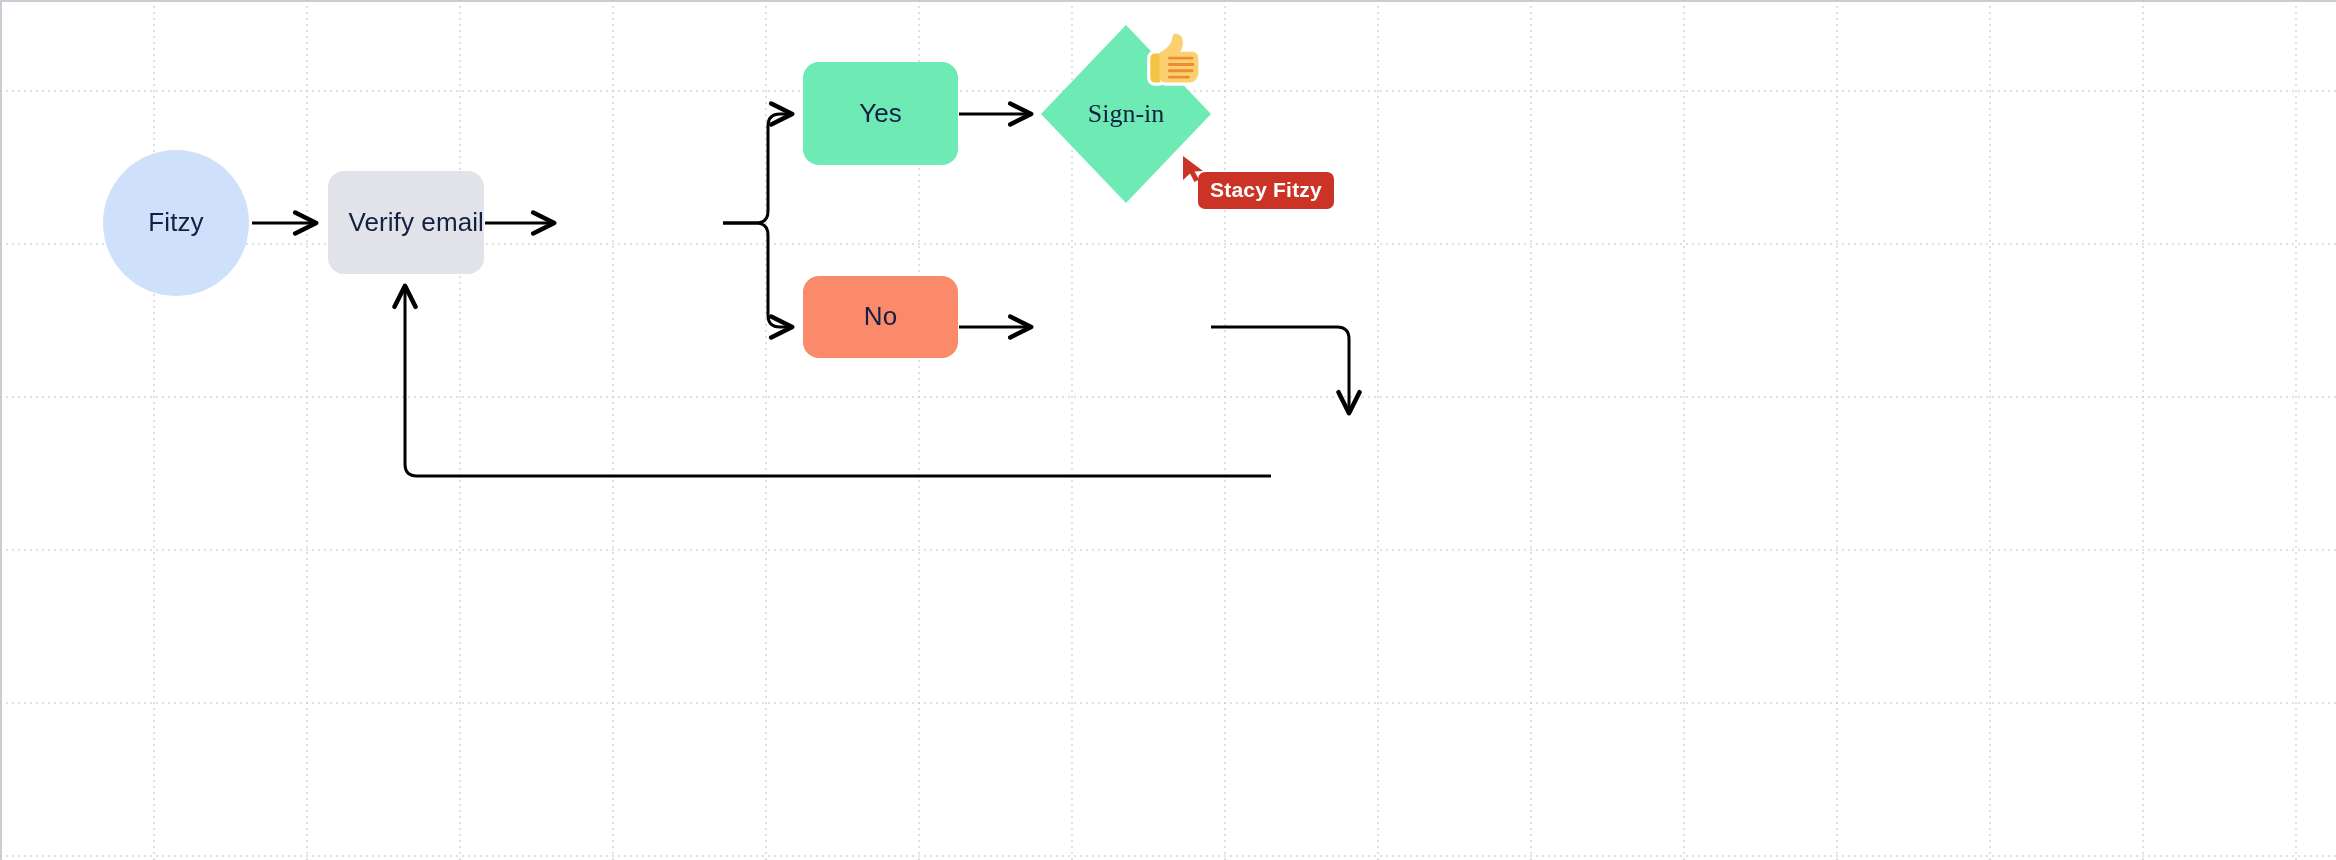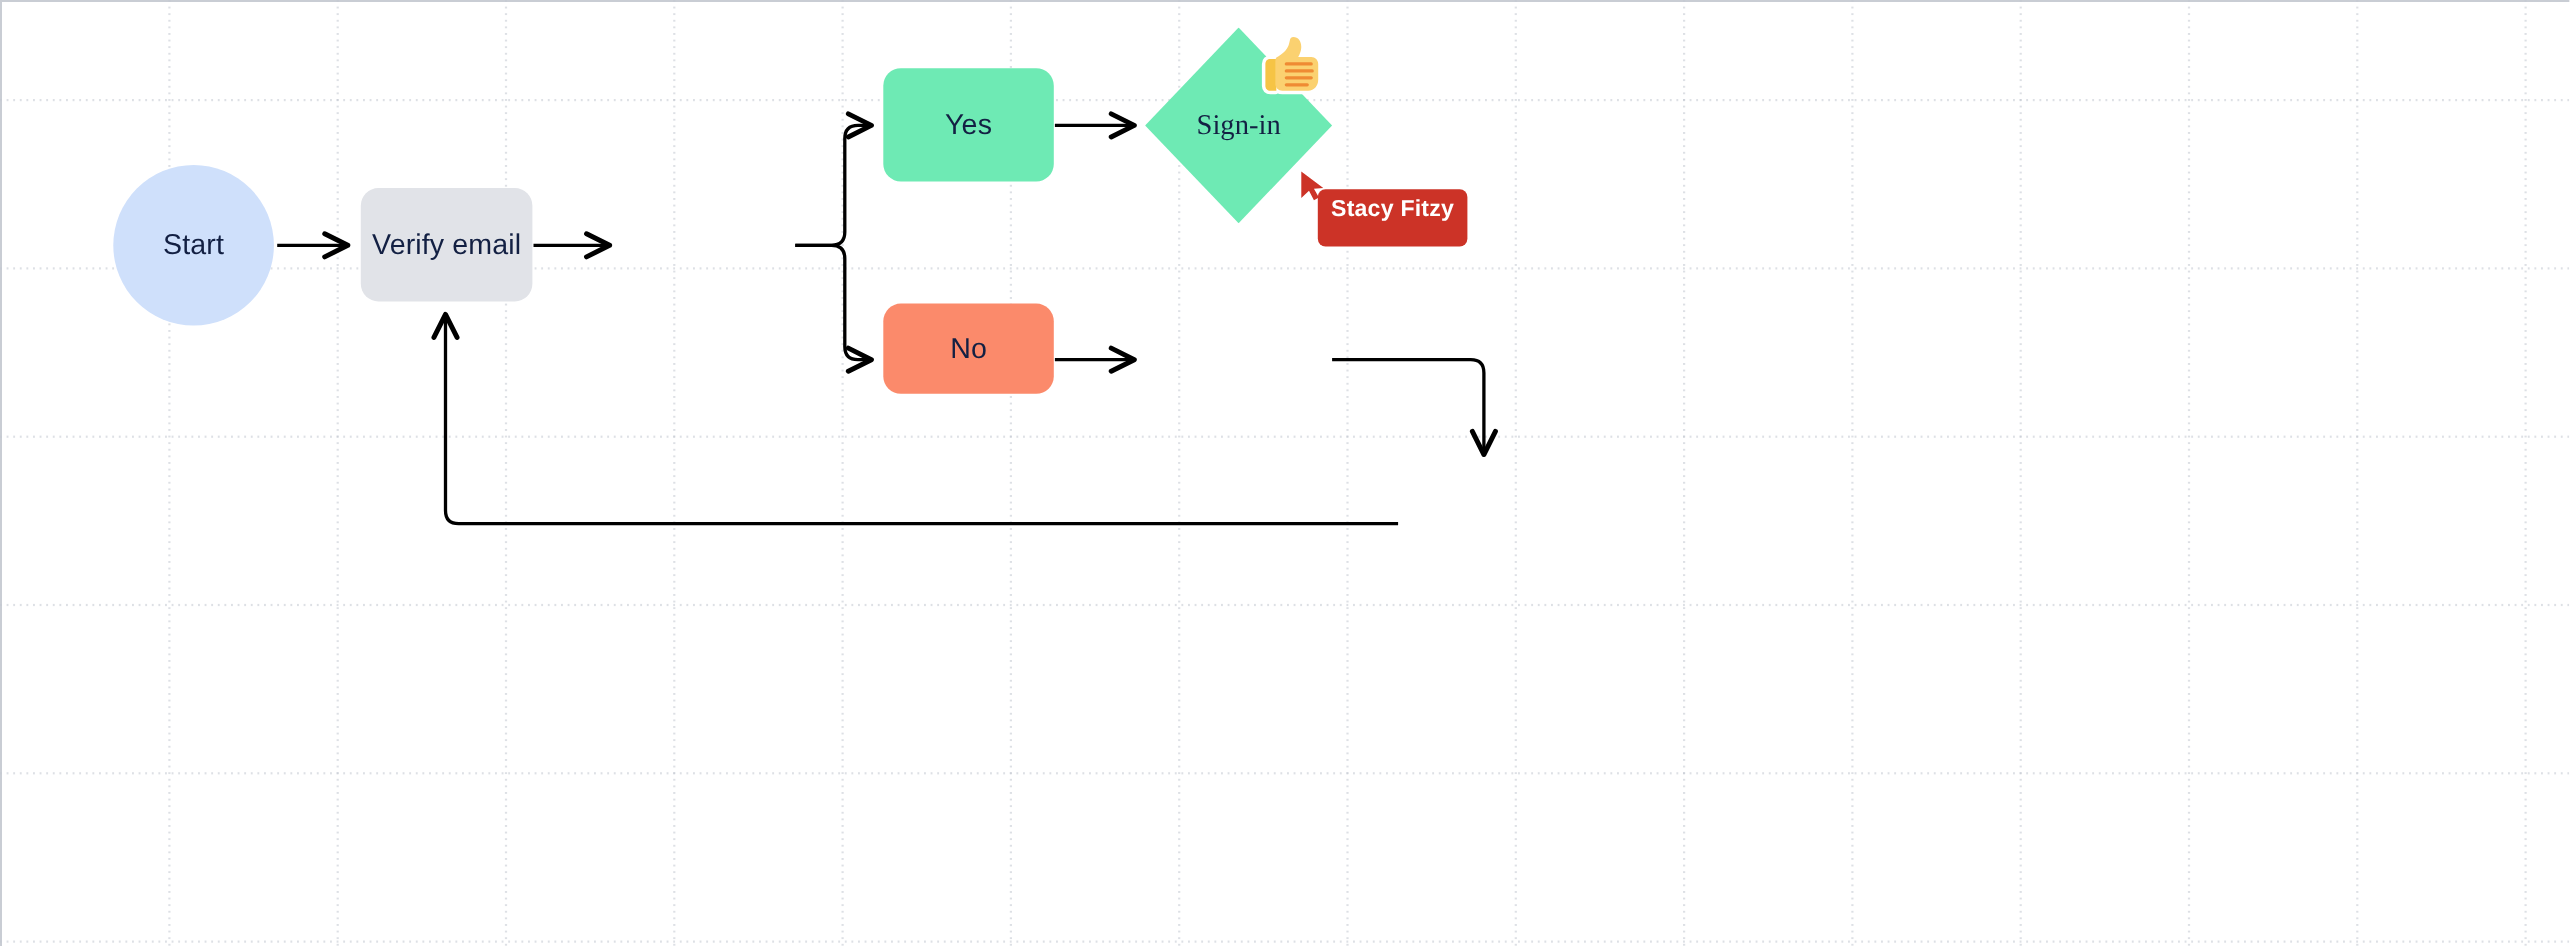--- a/index.html
+++ b/index.html
@@ -110,21 +110,21 @@
     height: 30px;
   }
   .cursor-label {
     position: absolute;
     left: 18px;
     top: 18px;
     background: #cc3327;
     color: #ffffff;
     font-size: 21px;
     font-weight: bold;
-    padding: 6px 12px 22px 12px;
+    padding: 6px 12px 7px 12px;
     border-radius: 7px;
     white-space: nowrap;
     letter-spacing: 0.2px;
   }
 </style>
 </head>
 <body>
 
 <div id="canvas">
 
@@ -172,24 +172,24 @@
 
       <path d="M 959 327 L 1030 327" marker-end="url(#arrowhead)"></path>
 
       <path d="M 1211 327 L 1337 327 Q 1349 327 1349 339 L 1349 412" marker-end="url(#arrowhead)"></path>
 
       <path d="M 1271 476 L 417 476 Q 405 476 405 464 L 405 287" marker-end="url(#arrowhead)"></path>
     </g>
   </svg>
 
   <div class="node circle" style="left:103px; top:150px; width:146px; height:146px; background:#cfe0fb;">
-    <span>Start</span>
-  </div>
-
-  <div class="node rect" style="left:328px; top:171px; width:156px; height:103px; background:#e1e3e8;">
+    <span>Fitzy</span>
+  </div>
+
+  <div class="node rect" style="left:328px; top:171px; width:156px; height:103px; background:#e1e3e8;justify-content:flex-end;">
     <span>Verify email</span>
   </div>
 
 
   <div class="node rect" style="left:803px; top:62px; width:155px; height:103px; background:#6eeab4;">
     <span>Yes</span>
   </div>
 
   <div class="diamond-wrap" style="left:1041px; top:25px; width:170px; height:178px;">
     <svg class="diamond-shape" viewBox="0 0 170 178" preserveAspectRatio="none">

